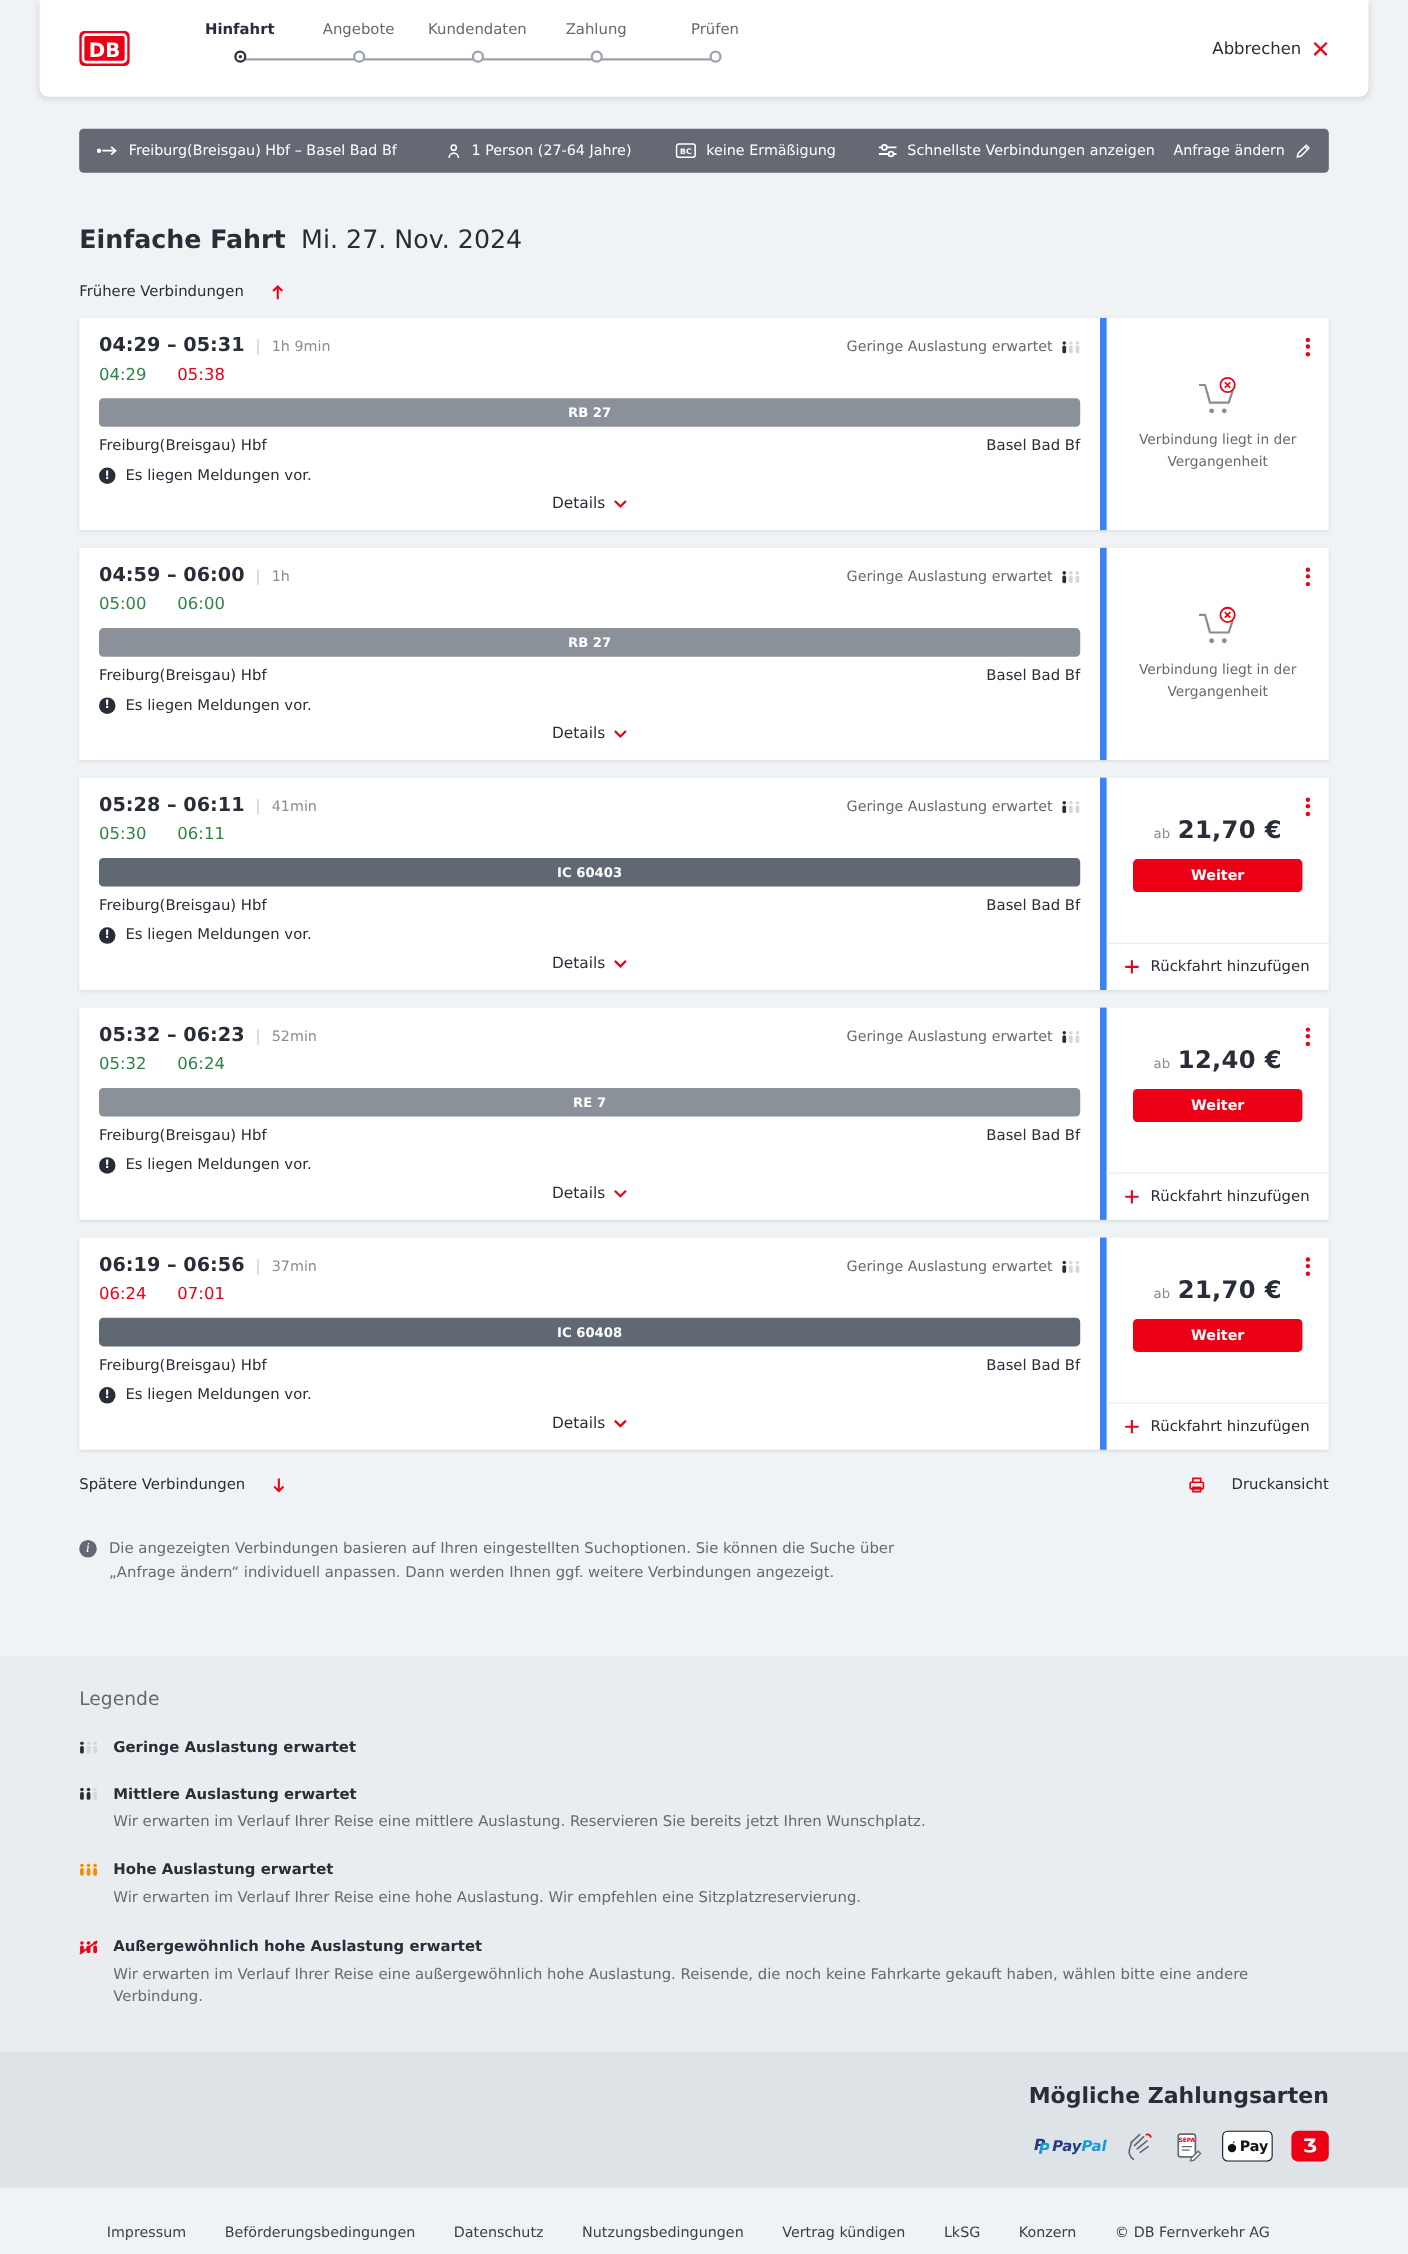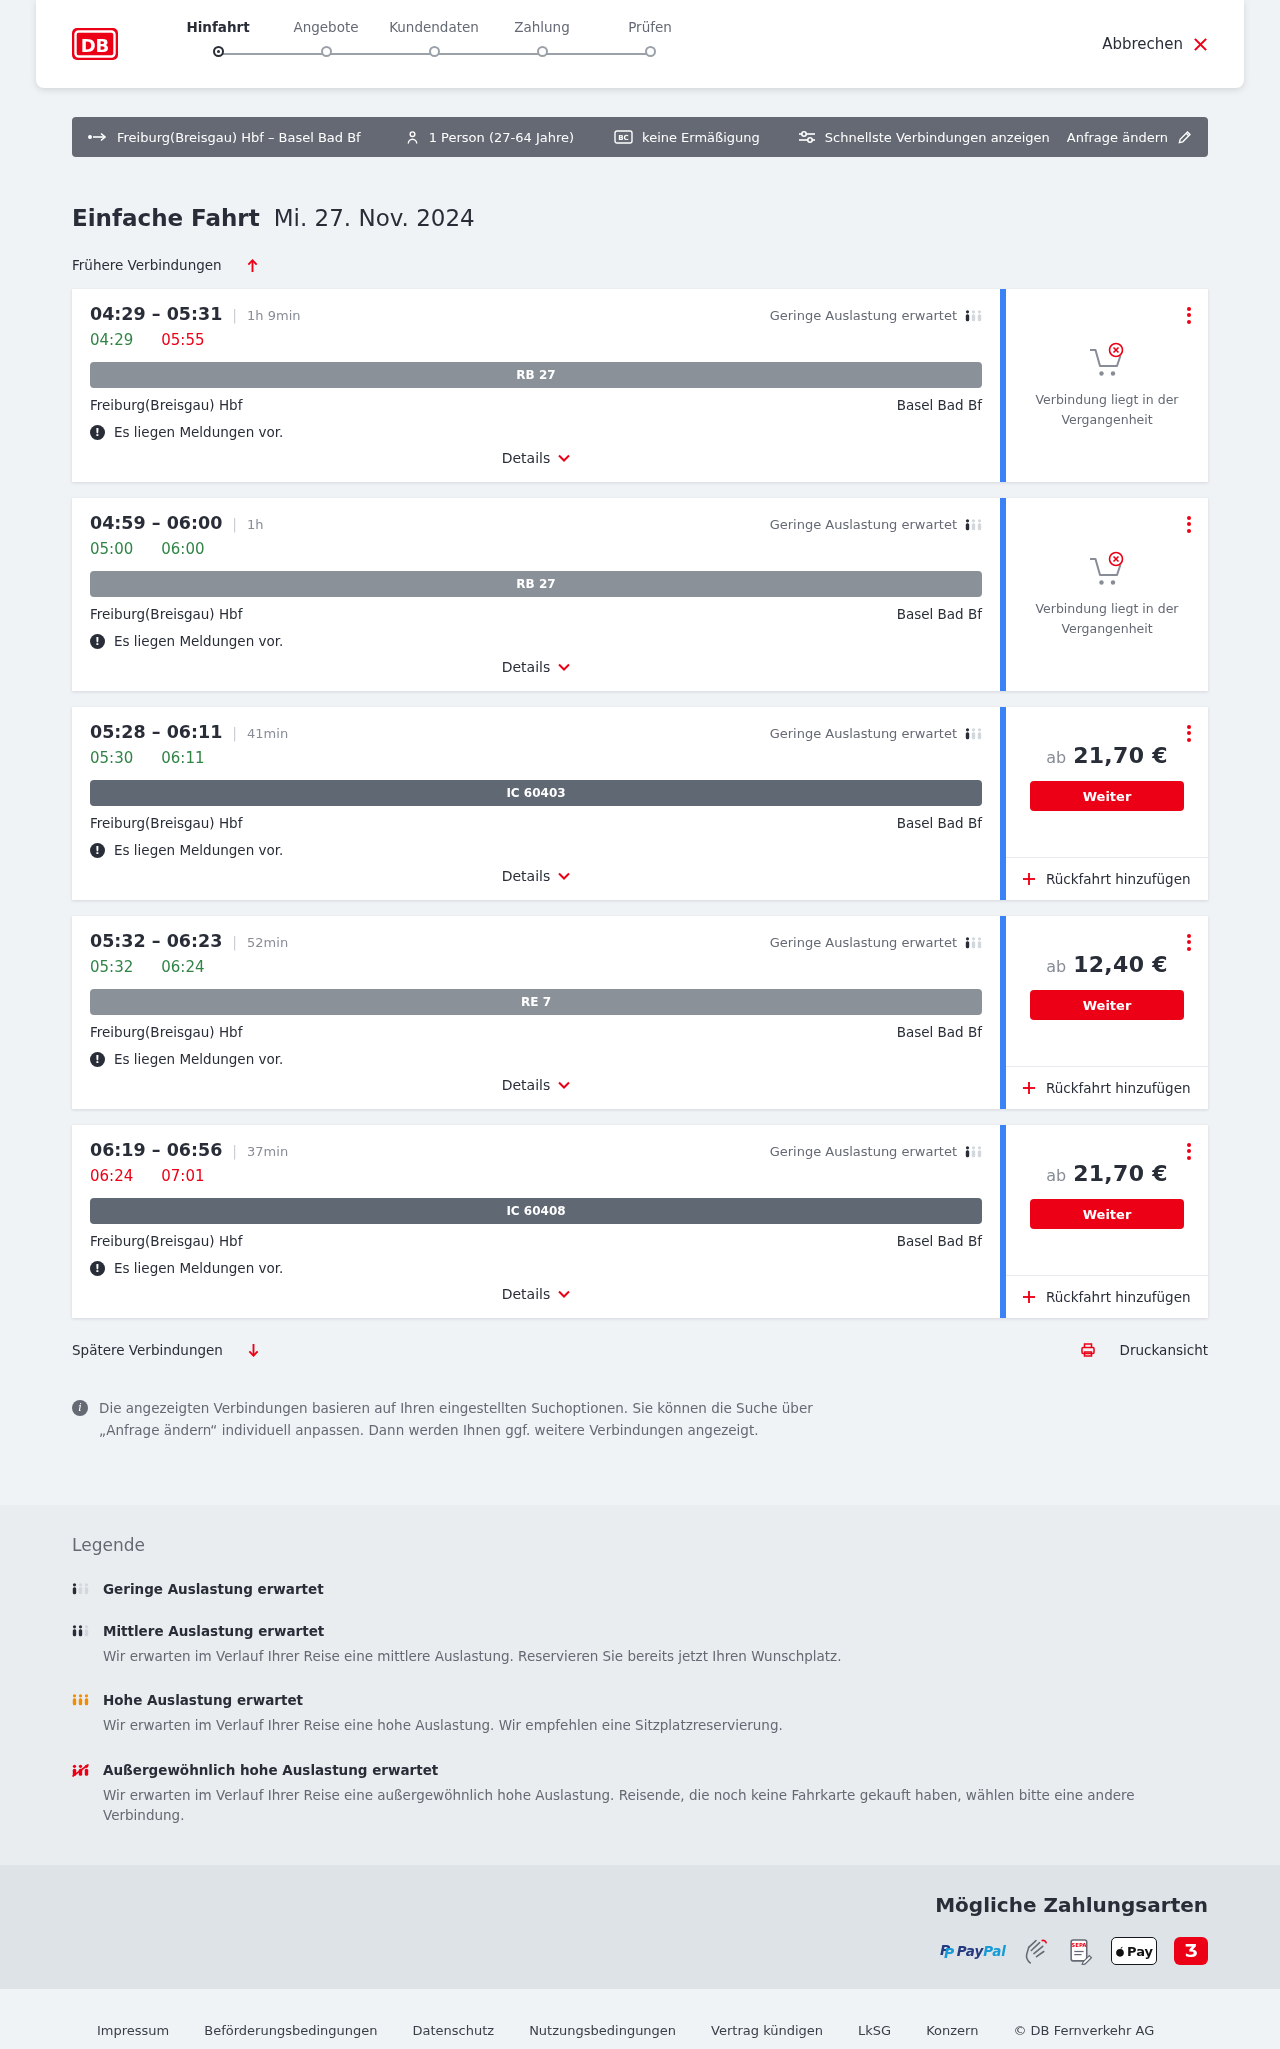--- a/index.html
+++ b/index.html
@@ -48,21 +48,21 @@
   .row-st{margin-top:9px;display:flex;justify-content:space-between;font-size:13.5px;}
   .row-msg{margin-top:11px;display:flex;align-items:center;gap:9px;font-size:13.5px;}
   .warn-ic{width:15px;height:15px;border-radius:50%;background:#282d37;color:#fff;font-size:10.5px;font-weight:bold;
            display:inline-flex;align-items:center;justify-content:center;line-height:1;flex:none;}
   .row-details{margin-top:auto;align-self:center;display:flex;align-items:center;gap:8px;font-size:14px;padding:10px 0 8px;cursor:pointer;}
   .dots{position:absolute;top:13px;right:15px;cursor:pointer;padding:2px;}
   .dots i{display:block;width:4px;height:4px;border-radius:50%;background:#ec0016;margin:2.6px 0;}
   .past-box{margin:auto 0;text-align:center;padding:0 26px;color:#646973;font-size:12.5px;line-height:1.55;}
   .past-box svg{margin:0 auto 10px;}
   .price-area{margin-top:36px;text-align:center;}
-  .ab{font-size:16px;color:#878c96;margin-right:7px;}
+  .ab{font-size:12px;color:#878c96;margin-right:7px;}
   .price{font-size:22px;font-weight:800;letter-spacing:.3px;}
   .weiter{margin:13px 24px 0;height:30px;background:#ec0016;color:#fff;border:0;border-radius:4px;
           font-weight:bold;font-size:13px;font-family:inherit;cursor:pointer;}
   .rail-bottom{margin-top:auto;}
   .rail-div{border-top:1px solid #e8ebee;}
   .return-row{display:flex;align-items:center;gap:10px;padding:13px 16px;font-size:13.5px;cursor:pointer;}
 
   .later-row{margin:24px 72px 0;display:flex;justify-content:space-between;align-items:center;}
 
   .info-row{margin:40px 72px 0;display:flex;gap:11px;width:760px;font-size:13.5px;color:#646973;line-height:1.6;}
@@ -214,21 +214,21 @@
               </g>
             <g fill="#d3d8dd">
                 <circle cx="14.5" cy="1.8" r="1.6"></circle>
                 <rect x="12.8" y="4.2" width="3.4" height="7" rx="1.5"></rect>
               </g>
           </svg>
         </span>
       </div>
       <div class="row-rt">
         <span style="color: rgb(48, 132, 70);">04:29</span>
-        <span style="color: rgb(236, 0, 22);">05:55</span>
+        <span style="color: rgb(236, 0, 22);">05:38</span>
       </div>
       <div class="line-bar" style="background: rgb(139, 145, 153);">
         <span>RB 27</span>
       </div>
       <div class="row-st">
         <span>Freiburg(Breisgau) Hbf</span>
         <span>Basel Bad Bf</span>
       </div>
       <div class="row-msg">
         <span class="warn-ic">!</span>

